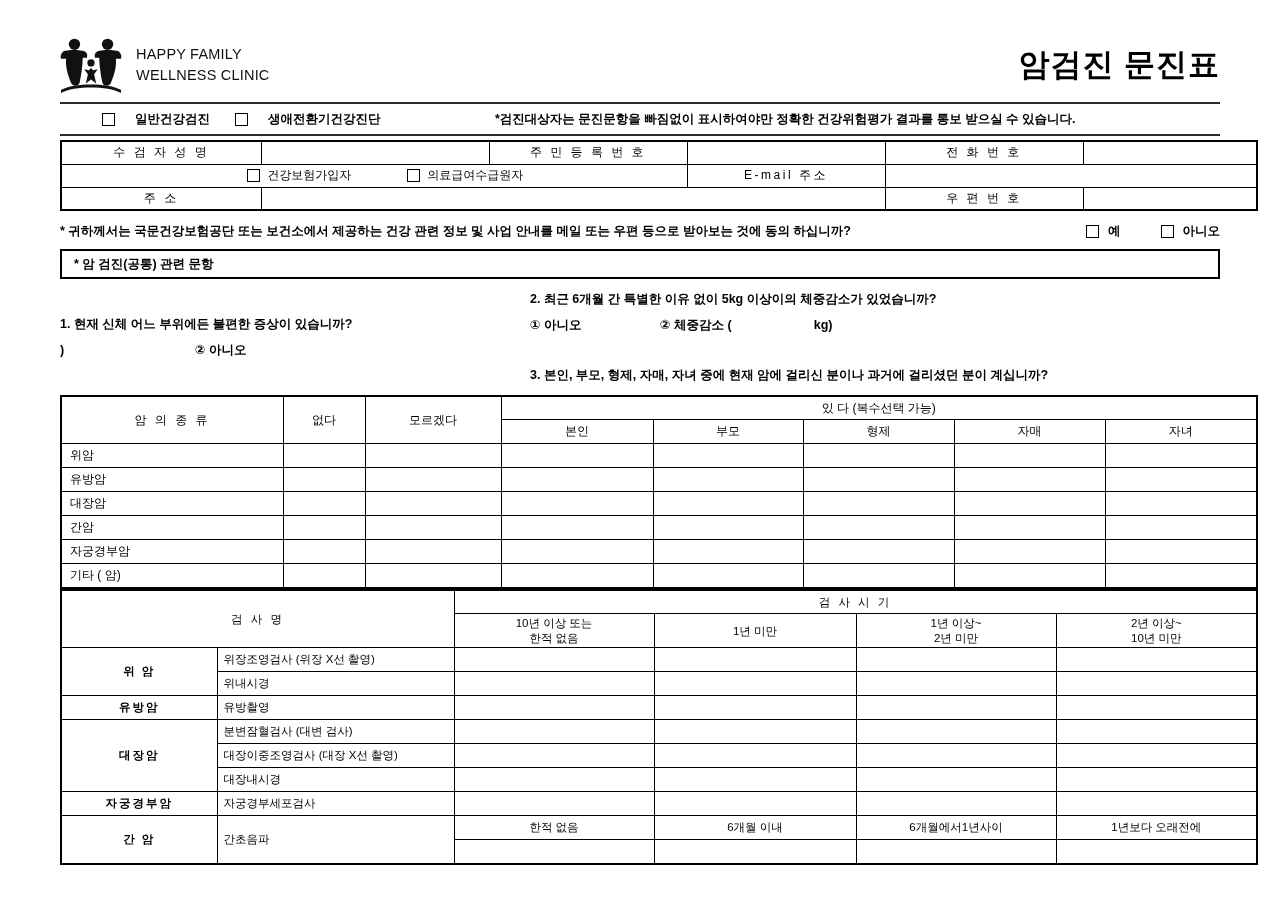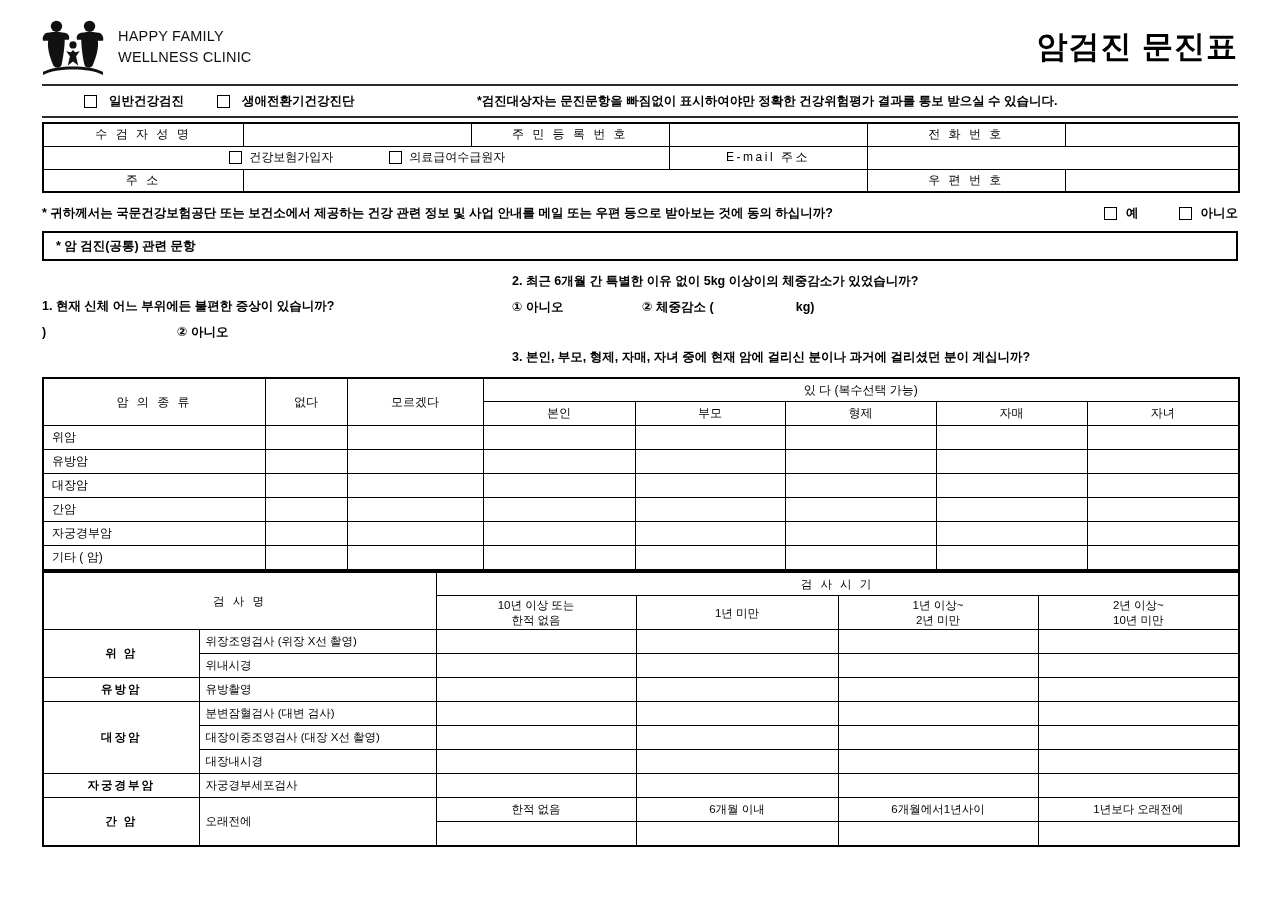--- a/index.html
+++ b/index.html
@@ -12,21 +12,21 @@
     height: 905px;
     font-family: "Liberation Sans", "DejaVu Sans", sans-serif;
     color: #000000;
     overflow: hidden;
   }
 
   .page {
     position: relative;
     width: 1280px;
     height: 905px;
-    padding: 0;
+    padding: 18px;
   }
 
   
   .header {
     display: flex;
     align-items: center;
     justify-content: space-between;
     padding: 18px 40px 6px 42px;
   }
   .brand {
@@ -74,21 +74,21 @@
     display: inline-block;
     width: 13px; height: 13px;
     border: 1.6px solid #000;
     background: #fff;
     vertical-align: middle;
     flex: none;
   }
   .cbx-group {
     display: flex;
     align-items: center;
-    gap: 12px;
+    gap: 20px;
   }
   .topline .slot1 { width: 175px; padding-left: 42px; }
   .topline .slot2 { width: 260px; }
   .topline .notice { font-weight: bold; font-size: 12.5px; }
 
   .rule2 {
     height: 2px;
     background: #2b2b2b;
     margin: 0 42px 4px 42px;
   }
@@ -490,21 +490,21 @@
         <td class="grp">자궁경부암</td>
         <td class="ename">자궁경부세포검사</td>
         <td></td>
         <td></td>
         <td></td>
         <td></td>
       </tr>
 
       <tr>
         <td rowspan="2" class="grp">간  암</td>
-        <td rowspan="2" class="ename">오래전에</td>
+        <td rowspan="2" class="ename">간초음파</td>
         <td>한적 없음</td>
         <td>6개월 이내</td>
         <td>6개월에서1년사이</td>
         <td>1년보다 오래전에</td>
       </tr>
       <tr>
         <td></td>
         <td></td>
         <td></td>
         <td></td>

